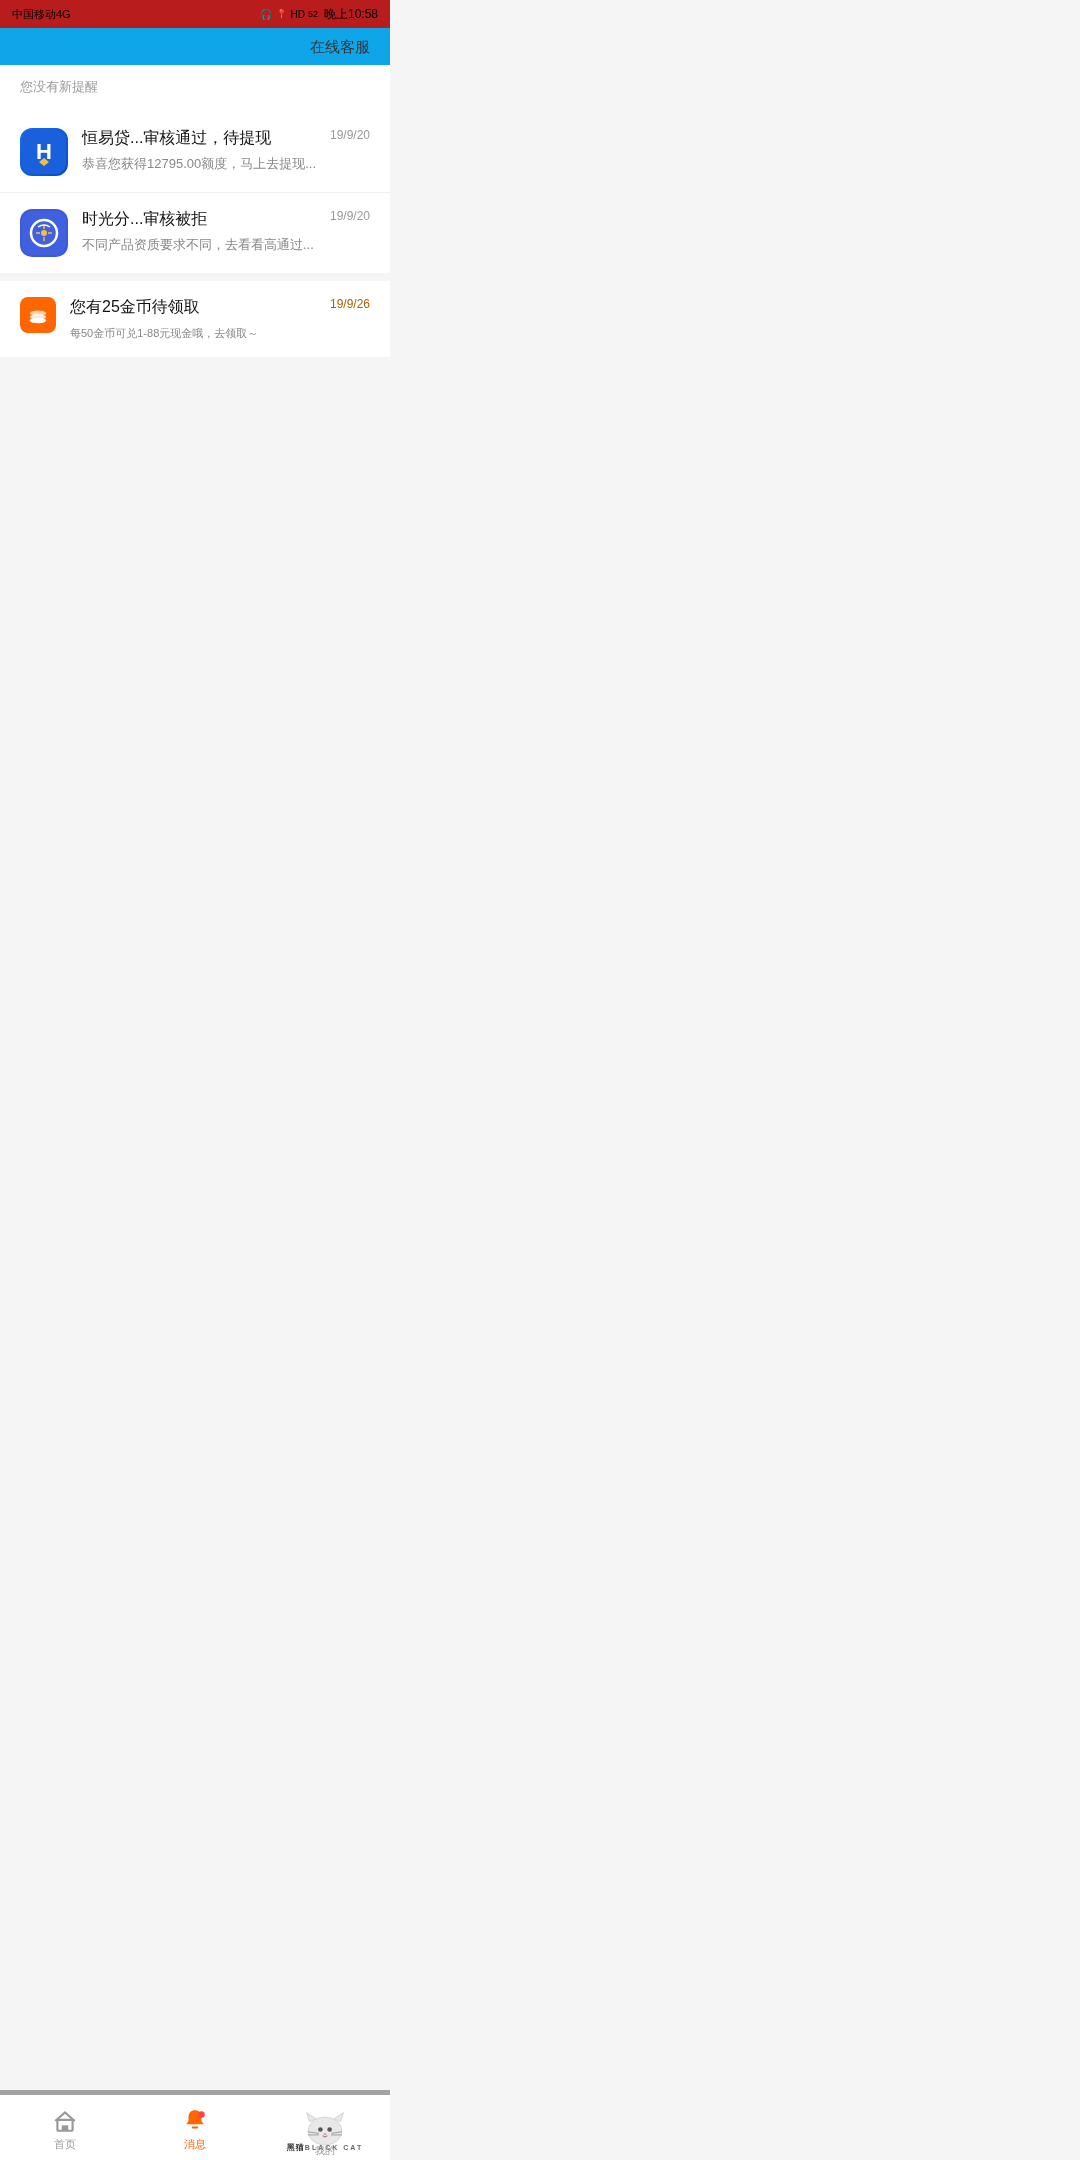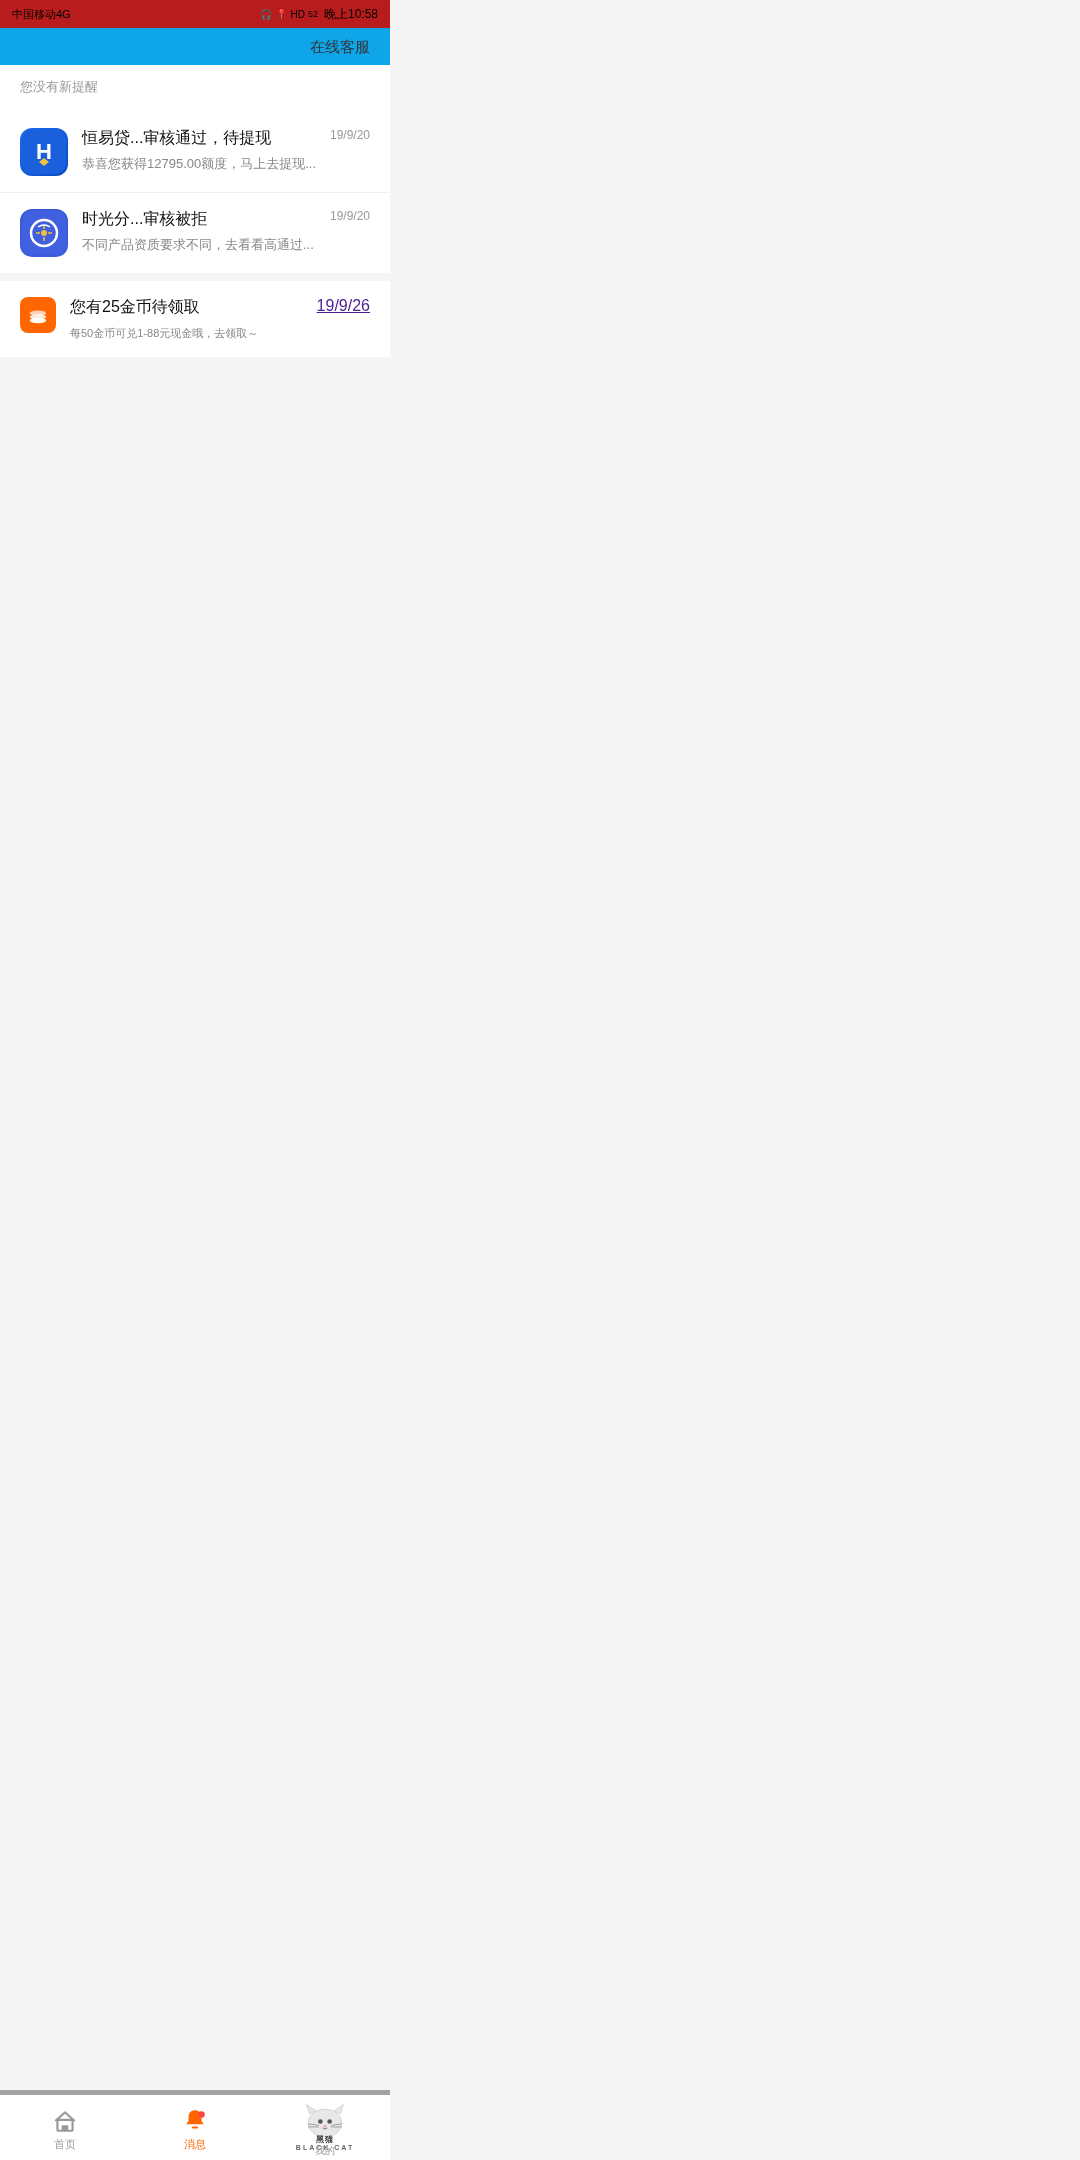--- a/index.html
+++ b/index.html
@@ -185,23 +185,22 @@
       justify-content: space-between;
       align-items: flex-start;
       margin-bottom: 5px;
     }
     .coin-title {
       font-size: 16px;
       font-weight: 500;
       color: #111;
     }
     .coin-date {
-      font-size: 16px;
-      color: #4c1d95;
-      text-decoration: underline;
+      font-size: 12px;
+      color: #a16207;
     }
     .coin-desc {
       font-size: 11px;
       color: #888;
     }
 
     
     .empty-space {
       height: 400px;
       background: #f5f5f5;
@@ -370,21 +369,21 @@
 
         <ellipse cx="30" cy="34" rx="2" ry="1.5" fill="#ff9999"></ellipse>
 
         <path d="M27 36 Q30 39 33 36" stroke="#888" stroke-width="1.5" fill="none"></path>
 
         <line x1="8" y1="31" x2="22" y2="33" stroke="#888" stroke-width="1"></line>
         <line x1="8" y1="35" x2="22" y2="35" stroke="#888" stroke-width="1"></line>
         <line x1="38" y1="33" x2="52" y2="31" stroke="#888" stroke-width="1"></line>
         <line x1="38" y1="35" x2="52" y2="35" stroke="#888" stroke-width="1"></line>
       </svg>
-      <div style="display:flex; flex-direction:column; align-items:center; margin-top:-4px;">
+      <div style="display:flex; flex-direction:row; align-items:center; margin-top:-4px;">
         <span style="font-size:8px; font-weight:bold; color:#333; letter-spacing:1px; line-height:1;">黑猫</span>
         <span style="font-size:7px; font-weight:bold; color:#666; letter-spacing:2px; line-height:1.2;">BLACK CAT</span>
       </div>
     </div>
     <span class="nav-label" style="position:absolute; bottom:2px; left:50%; transform:translateX(-50%); font-size:10px;">我的</span>
   </div>
 
 </div>
 
 </body></html>

